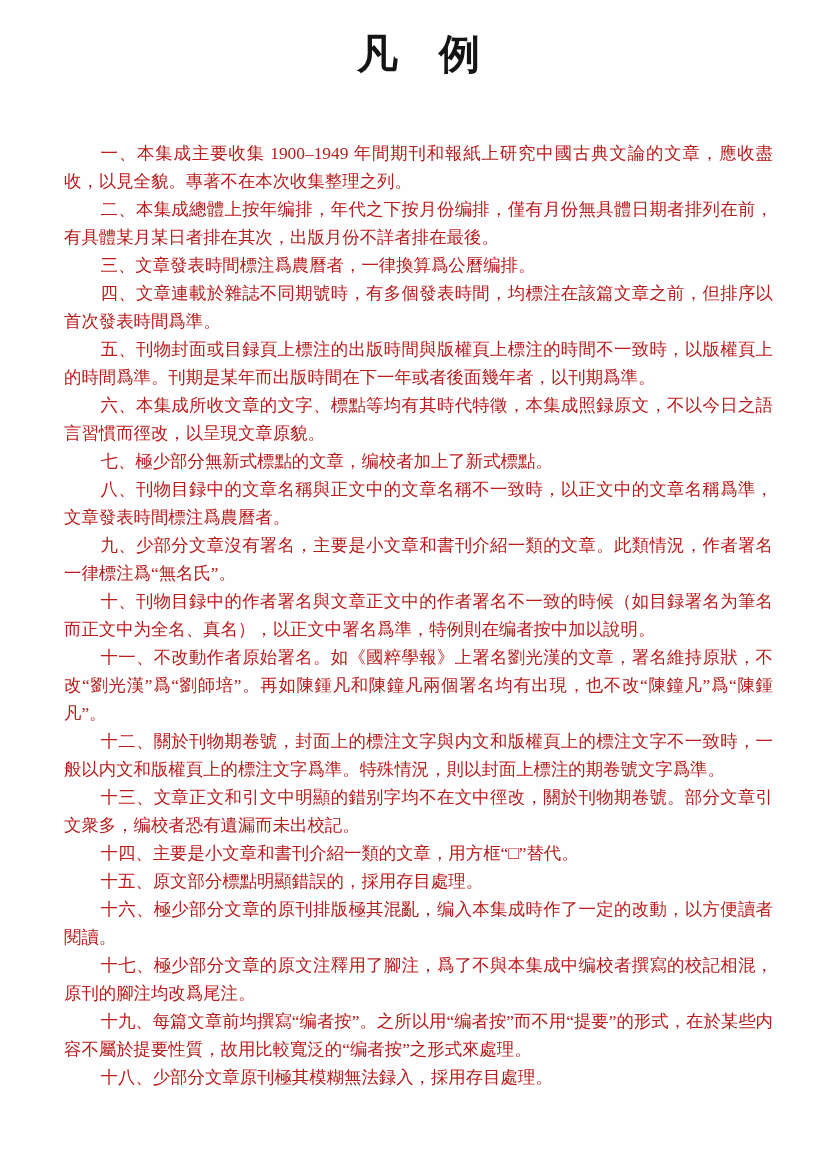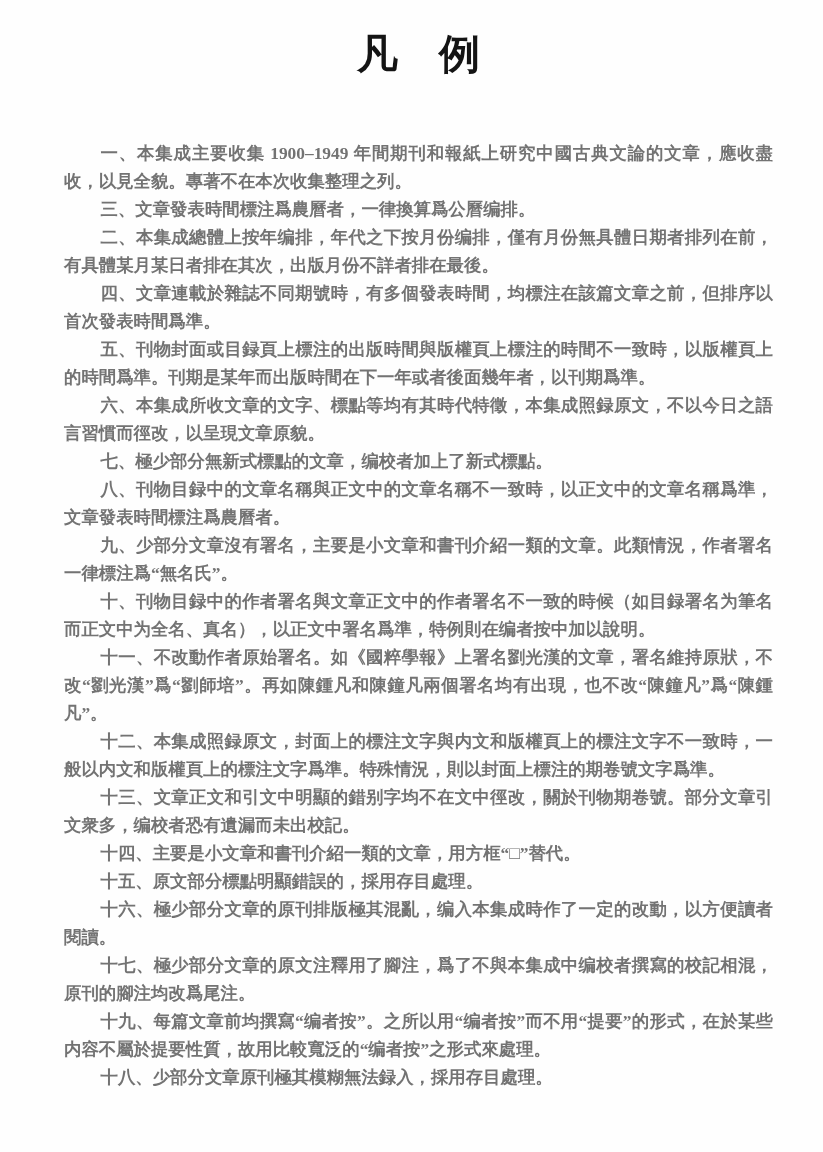--- a/index.html
+++ b/index.html
@@ -28,43 +28,42 @@
   }
   .content {
     margin-top: 60px;
   }
   .content p {
     margin: 0;
     font-size: 17.4px;
     line-height: 28px;
     text-align: justify;
     text-indent: 2.1em;
-    color: #737373;
+    color: #b91c1c;
     word-break: break-all;
-    font-weight: bold;
   }
 </style>
 </head>
 <body>
 
 <div class="page">
   <h1 class="title">凡　例</h1>
   <div class="content">
     <p>一、本集成主要收集 1900–1949 年間期刊和報紙上研究中國古典文論的文章，應收盡收，以見全貌。專著不在本次收集整理之列。</p>
+    <p>二、本集成總體上按年编排，年代之下按月份编排，僅有月份無具體日期者排列在前，有具體某月某日者排在其次，出版月份不詳者排在最後。</p>
     <p>三、文章發表時間標注爲農曆者，一律換算爲公曆编排。</p>
-    <p>二、本集成總體上按年编排，年代之下按月份编排，僅有月份無具體日期者排列在前，有具體某月某日者排在其次，出版月份不詳者排在最後。</p>
     <p>四、文章連載於雜誌不同期號時，有多個發表時間，均標注在該篇文章之前，但排序以首次發表時間爲準。</p>
     <p>五、刊物封面或目録頁上標注的出版時間與版權頁上標注的時間不一致時，以版權頁上的時間爲準。刊期是某年而出版時間在下一年或者後面幾年者，以刊期爲準。</p>
     <p>六、本集成所收文章的文字、標點等均有其時代特徵，本集成照録原文，不以今日之語言習慣而徑改，以呈現文章原貌。</p>
     <p>七、極少部分無新式標點的文章，编校者加上了新式標點。</p>
     <p>八、刊物目録中的文章名稱與正文中的文章名稱不一致時，以正文中的文章名稱爲準，文章發表時間標注爲農曆者。</p>
     <p>九、少部分文章沒有署名，主要是小文章和書刊介紹一類的文章。此類情況，作者署名一律標注爲“無名氏”。</p>
     <p>十、刊物目録中的作者署名與文章正文中的作者署名不一致的時候（如目録署名为筆名而正文中为全名、真名），以正文中署名爲準，特例則在编者按中加以說明。</p>
     <p>十一、不改動作者原始署名。如《國粹學報》上署名劉光漢的文章，署名維持原狀，不改“劉光漢”爲“劉師培”。再如陳鍾凡和陳鐘凡兩個署名均有出現，也不改“陳鐘凡”爲“陳鍾凡”。</p>
-    <p>十二、本集成照録原文，封面上的標注文字與内文和版權頁上的標注文字不一致時，一般以内文和版權頁上的標注文字爲準。特殊情況，則以封面上標注的期卷號文字爲準。</p>
+    <p>十二、關於刊物期卷號，封面上的標注文字與内文和版權頁上的標注文字不一致時，一般以内文和版權頁上的標注文字爲準。特殊情況，則以封面上標注的期卷號文字爲準。</p>
     <p>十三、文章正文和引文中明顯的錯别字均不在文中徑改，關於刊物期卷號。部分文章引文衆多，编校者恐有遺漏而未出校記。</p>
     <p>十四、主要是小文章和書刊介紹一類的文章，用方框“□”替代。</p>
     <p>十五、原文部分標點明顯錯誤的，採用存目處理。</p>
     <p>十六、極少部分文章的原刊排版極其混亂，编入本集成時作了一定的改動，以方便讀者閱讀。</p>
     <p>十七、極少部分文章的原文注釋用了腳注，爲了不與本集成中编校者撰寫的校記相混，原刊的腳注均改爲尾注。</p>
     <p>十九、每篇文章前均撰寫“编者按”。之所以用“编者按”而不用“提要”的形式，在於某些内容不屬於提要性質，故用比較寬泛的“编者按”之形式來處理。</p>
     <p>十八、少部分文章原刊極其模糊無法録入，採用存目處理。</p>
   </div>
 </div>
 

